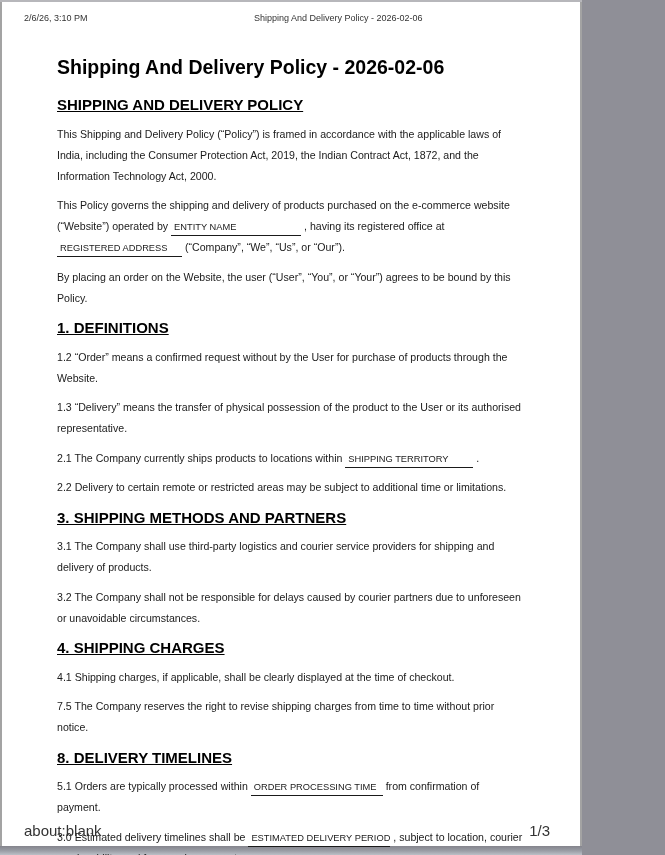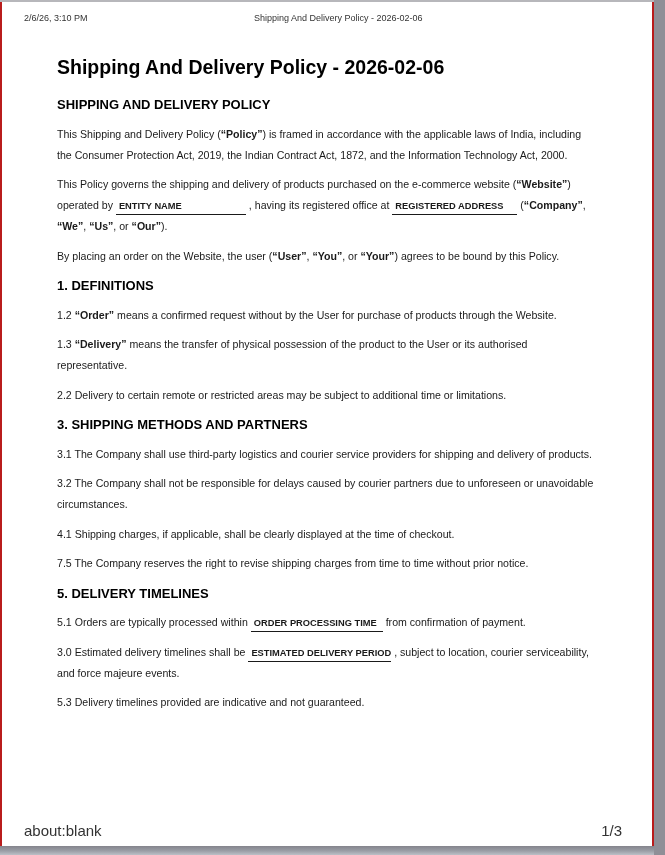--- a/index.html
+++ b/index.html
@@ -1,39 +1,39 @@
 <!DOCTYPE html>
 <html><head>
 <meta charset="utf-8">
 <style>
   html,body{margin:0;padding:0;background:#8f8f97;}
   body{width:665px;height:855px;overflow:hidden;font-family:"Liberation Sans","DejaVu Sans",sans-serif;}
 
-  .frame{position:relative;width:654px;height:855px;background:#b91c1c;}
+  .frame{position:relative;width:582px;height:855px;background:#a3a3a3;}
   .frame::before{content:"";position:absolute;left:0;top:0;right:0;height:2px;background:#b7b7bb;z-index:2;}
   .frame::after{content:"";position:absolute;left:0;right:0;bottom:0;height:9px;
     background:linear-gradient(180deg,#84848c 0%,#9b9ea6 55%,#bcc0c7 100%);z-index:0;}
 
   .sheet{position:absolute;left:2px;top:2px;right:2px;bottom:9px;background:#ffffff;z-index:1;}
 
   .print-header{position:absolute;top:11px;left:22px;right:22px;height:12px;
     font-size:9px;color:#333;}
   .print-header .ph-left{position:absolute;left:0;top:0;}
   .print-header .ph-center{position:absolute;left:230px;top:0;}
 
   .print-footer{position:absolute;left:22px;right:30px;top:820px;height:12px;
     font-size:15px;color:#333;display:flex;justify-content:space-between;}
 
   .doc{position:absolute;left:55px;right:55px;top:52px;color:#1a1a1a;}
   .doc h1{margin:0 0 14px 0;font-size:19.5px;line-height:26px;font-weight:700;color:#000;}
-  .doc h2{margin:0 0 8.5px 0;font-size:13px;line-height:21px;font-weight:700;color:#000;}
+  .doc h2{margin:0 0 8.5px 0;font-size:15px;line-height:21px;font-weight:700;color:#000;text-decoration:underline;}
   .doc p{margin:0 0 8.5px 0;font-size:10.6px;line-height:21px;font-weight:400;}
-  .doc .bold{font-weight:700;}
+  .doc .bold{font-weight:400;}
   .doc .blank{display:inline-block;box-sizing:border-box;border-bottom:1px solid #1a1a1a;
-    font-weight:700;font-size:9.3px;line-height:13px;padding:0 0 1px 3px;text-align:left;
+    font-weight:400;font-size:9.3px;line-height:13px;padding:0 0 1px 3px;text-align:left;
     vertical-align:baseline;white-space:nowrap;}
 </style>
 </head>
 <body>
 
 <div class="frame">
   <div class="sheet">
 
     <div class="print-header">
       <span class="ph-left">2/6/26, 3:10 PM</span>
@@ -43,27 +43,29 @@
     <div class="doc">
       <h1>Shipping And Delivery Policy - 2026-02-06</h1>
       <div id="blocks">
           <h2>SHIPPING AND DELIVERY POLICY</h2>
           <p><span>This Shipping and Delivery Policy (</span><span class="bold">“Policy”</span><span>) is framed in accordance with the applicable laws of India, including the Consumer Protection Act, 2019, the Indian Contract Act, 1872, and the Information Technology Act, 2000.</span></p>
           <p><span>This Policy governs the shipping and delivery of products purchased on the e-commerce website (</span><span class="bold">“Website”</span><span>) operated by </span><span class="blank" style="min-width: 130px;">ENTITY NAME</span><span> , having its registered office at </span><span class="blank" style="min-width: 125px;">REGISTERED ADDRESS</span><span> (</span><span class="bold">“Company”</span><span>, </span><span class="bold">“We”</span><span>, </span><span class="bold">“Us”</span><span>, or </span><span class="bold">“Our”</span><span>).</span></p>
           <p><span>By placing an order on the Website, the user (</span><span class="bold">“User”</span><span>, </span><span class="bold">“You”</span><span>, or </span><span class="bold">“Your”</span><span>) agrees to be bound by this Policy.</span></p>
           <h2>1. DEFINITIONS</h2>
           <p><span>1.2 </span><span class="bold">“Order”</span><span> means a confirmed request without by the User for purchase of products through the Website.</span></p>
           <p><span>1.3 </span><span class="bold">“Delivery”</span><span> means the transfer of physical possession of the product to the User or its authorised representative.</span></p>
+          <p><span>2.1 The Company currently ships products to locations within </span><span class="blank" style="min-width: 128px;">SHIPPING TERRITORY</span><span> .</span></p>
           <p><span>2.2 Delivery to certain remote or restricted areas may be subject to additional time or limitations.</span></p>
           <h2>3. SHIPPING METHODS AND PARTNERS</h2>
           <p><span>3.1 The Company shall use third-party logistics and courier service providers for shipping and delivery of products.</span></p>
           <p><span>3.2 The Company shall not be responsible for delays caused by courier partners due to unforeseen or unavoidable circumstances.</span></p>
+          <h2>4. SHIPPING CHARGES</h2>
           <p><span>4.1 Shipping charges, if applicable, shall be clearly displayed at the time of checkout.</span></p>
           <p><span>7.5 The Company reserves the right to revise shipping charges from time to time without prior notice.</span></p>
-          <h2>5. DELIVERY TIMELINES</h2>
+          <h2>8. DELIVERY TIMELINES</h2>
           <p><span>5.1 Orders are typically processed within </span><span class="blank" style="min-width: 132px;">ORDER PROCESSING TIME</span><span> from confirmation of payment.</span></p>
           <p><span>3.0 Estimated delivery timelines shall be </span><span class="blank" style="min-width: 128px;">ESTIMATED DELIVERY PERIOD</span><span> , subject to location, courier serviceability, and force majeure events.</span></p>
           <p><span>5.3 Delivery timelines provided are indicative and not guaranteed.</span></p>
         </div>
     </div>
 
     <div class="print-footer">
       <span>about:blank</span>
       <span>1/3</span>
     </div>

